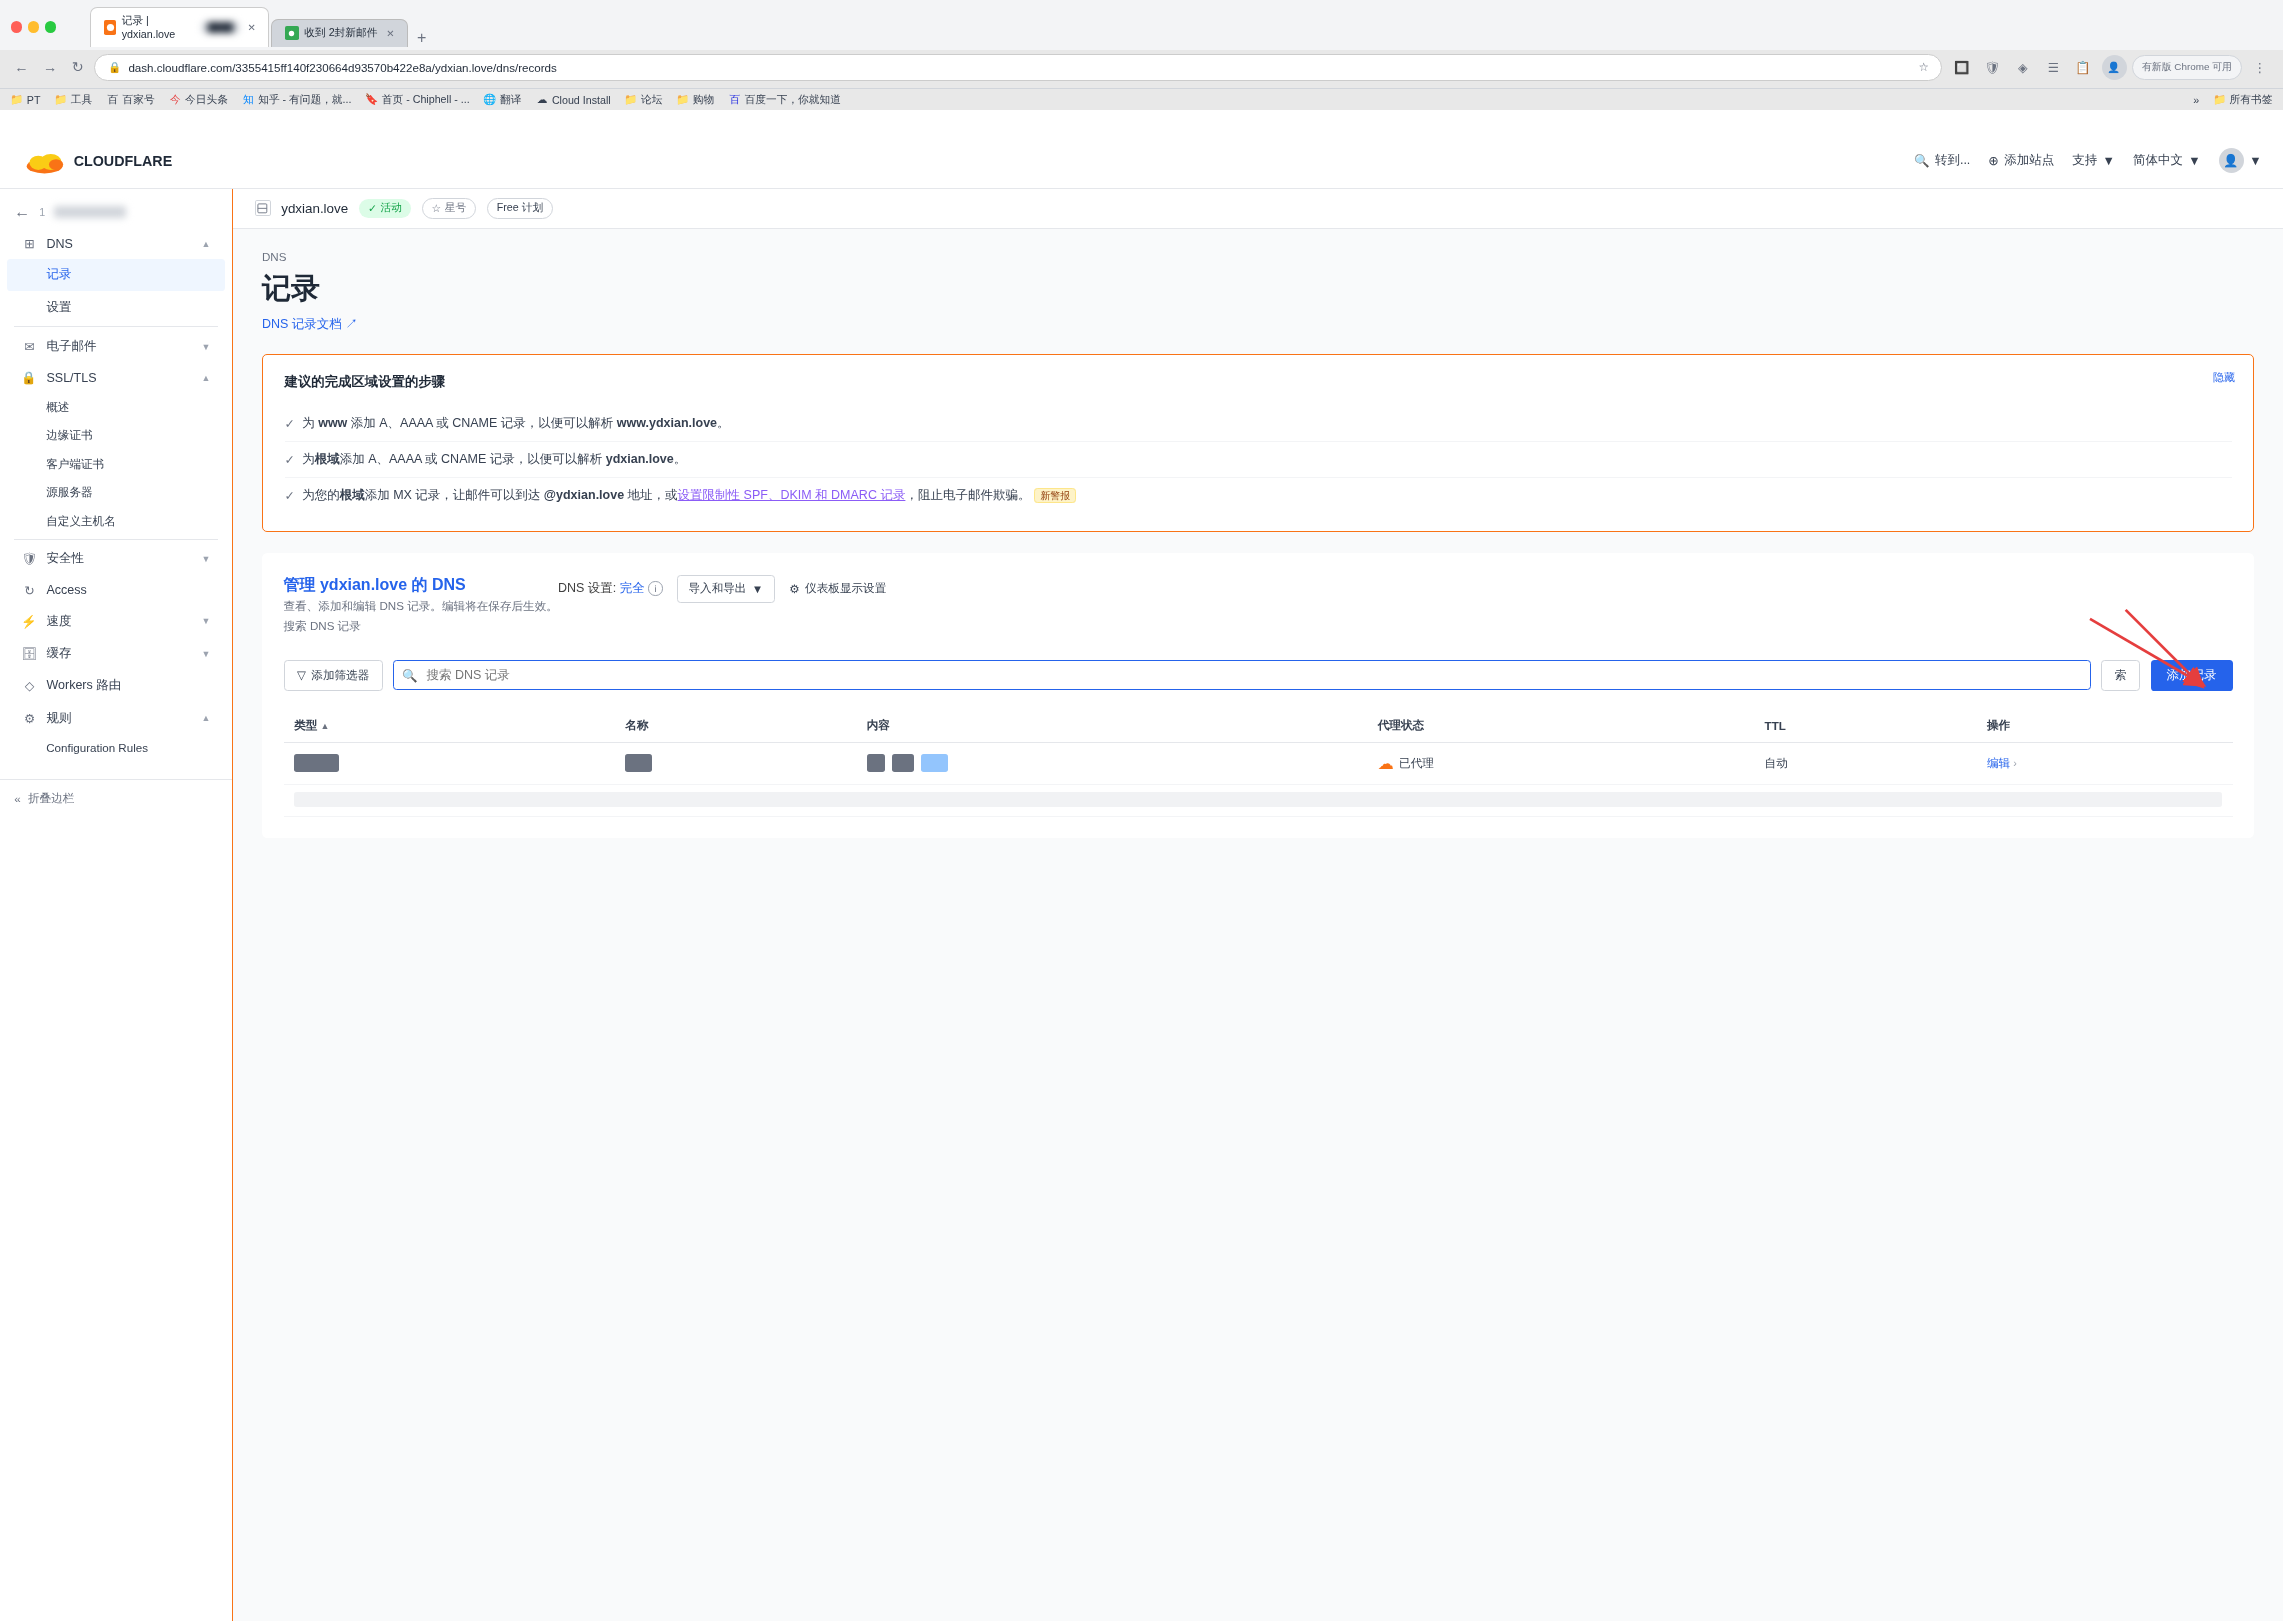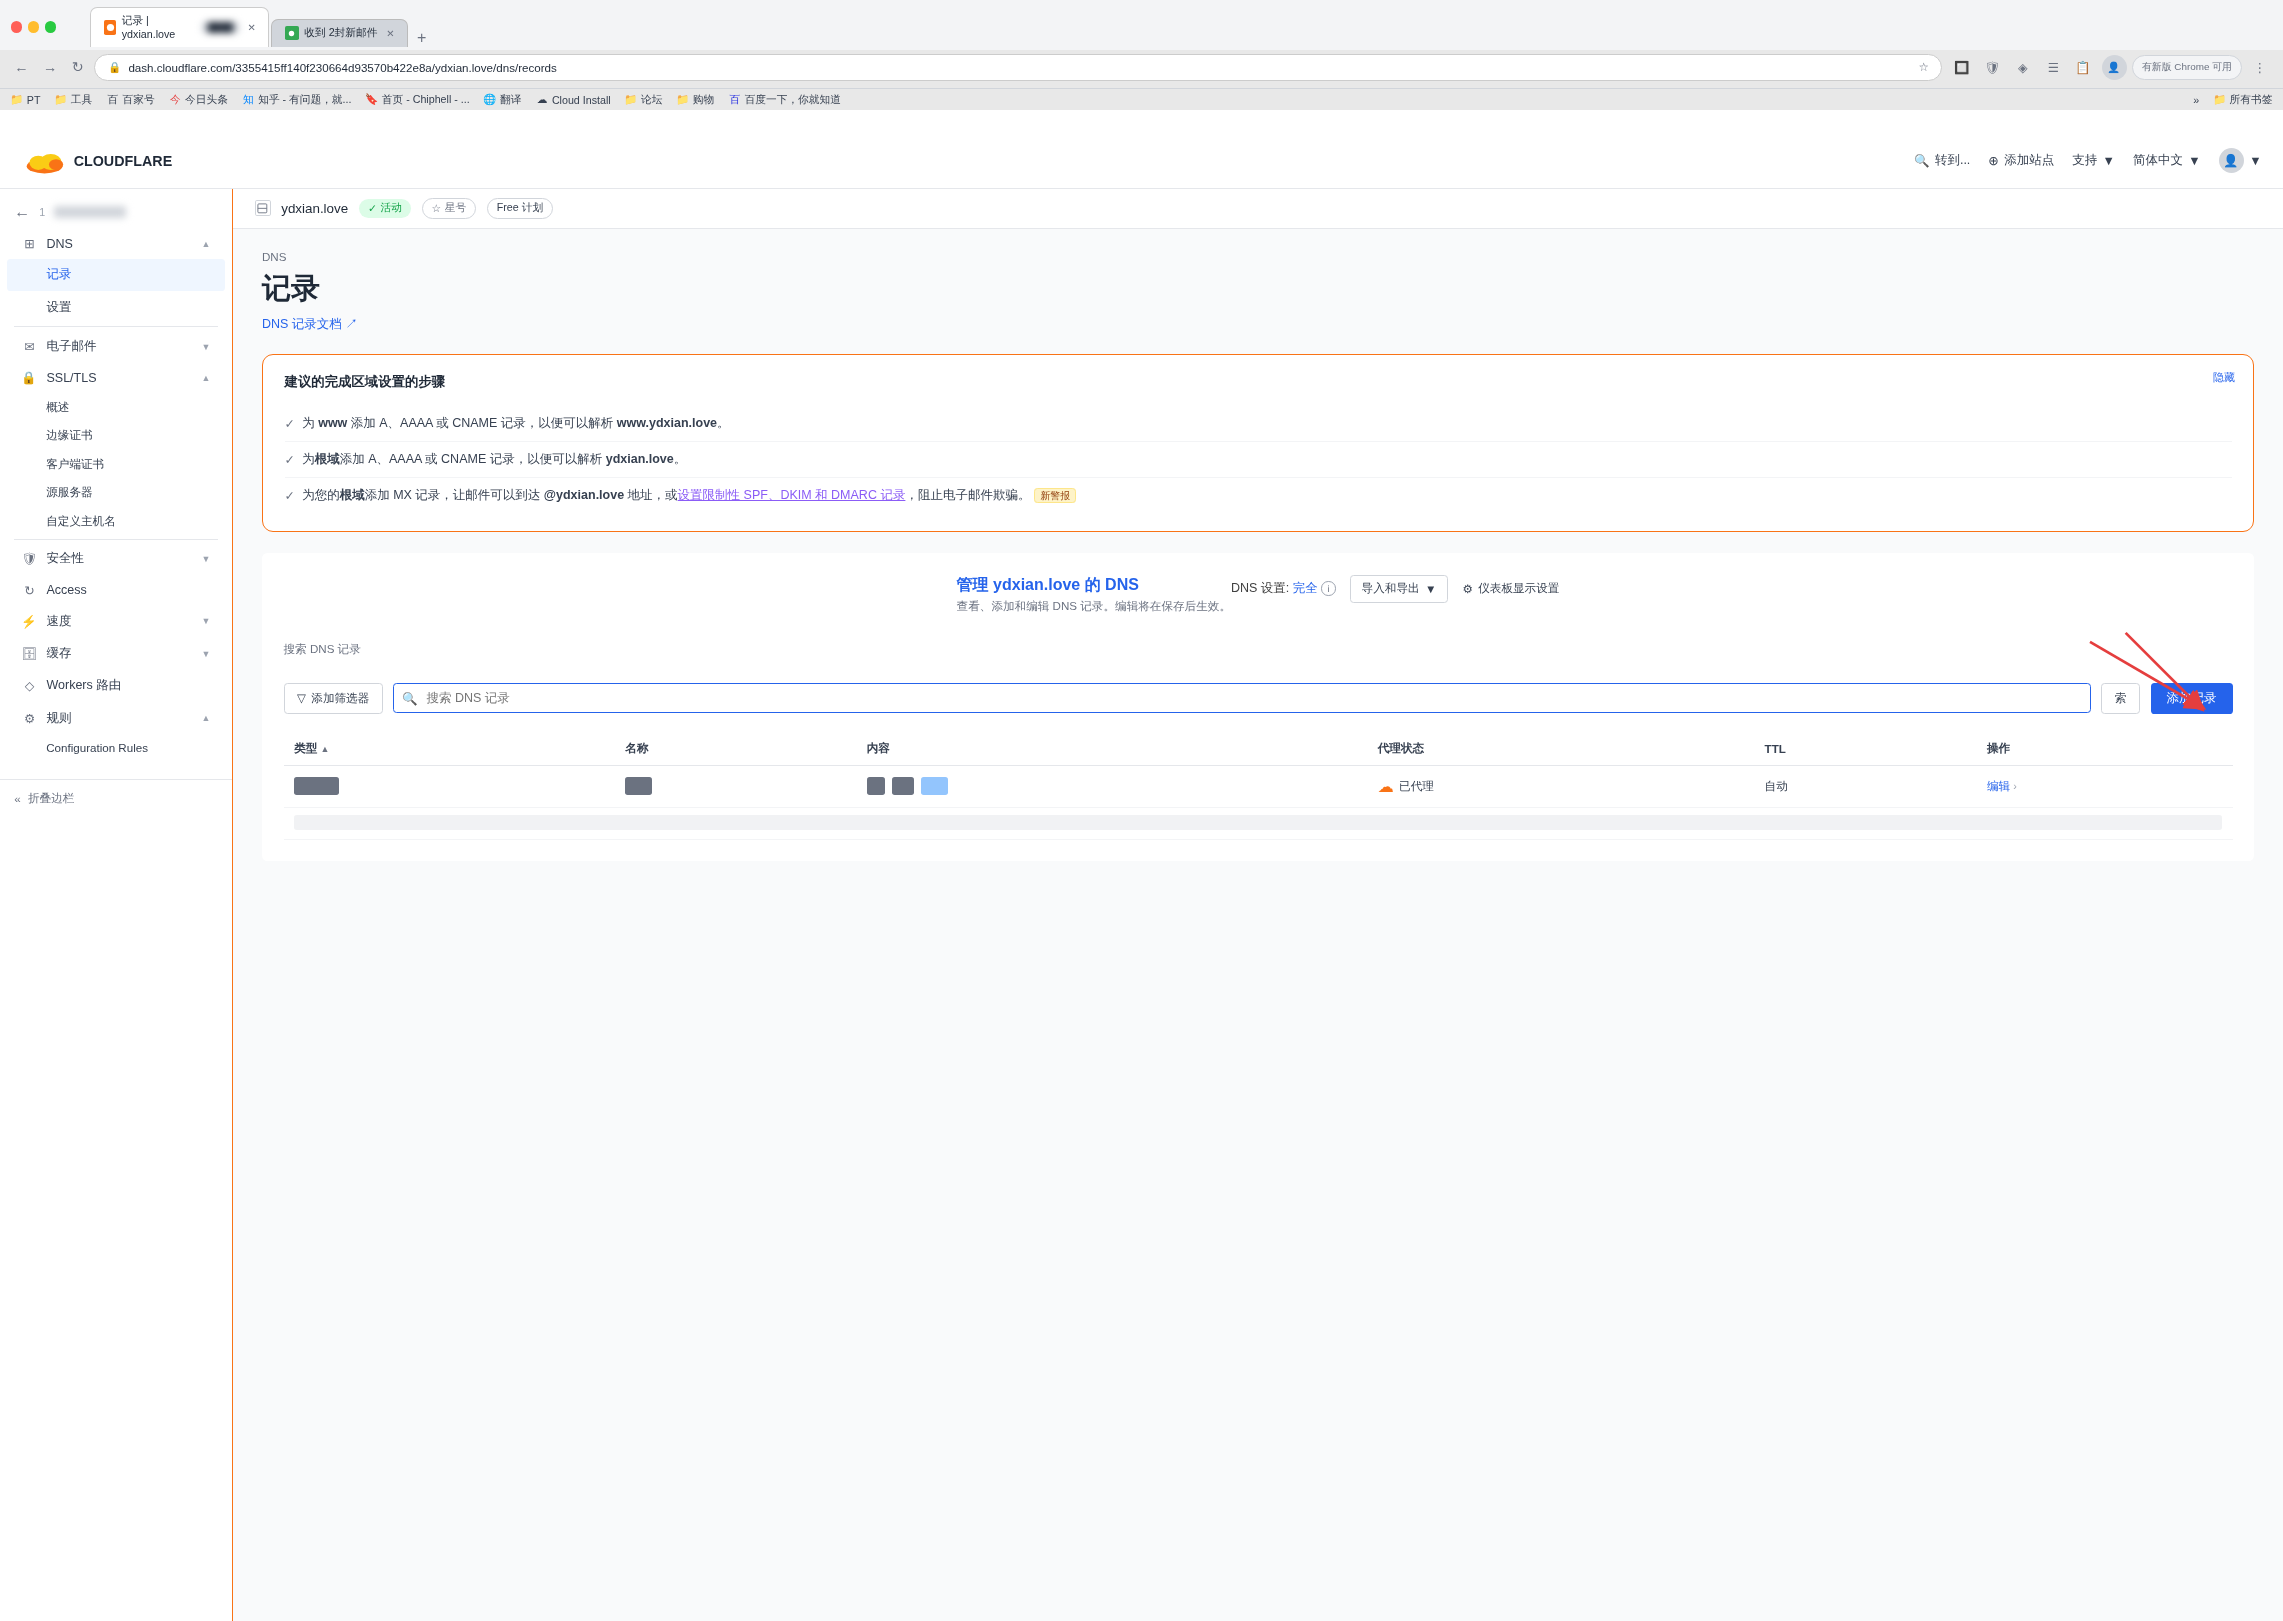--- a/index.html
+++ b/index.html
@@ -67,33 +67,33 @@
     .plan-badge { display: flex; align-items: center; gap: 3.6px; color: #374151; border: 0.9px solid #d1d5db; border-radius: 10.7px; padding: 2.7px 9px; font-size: 10.7px; }
 
     
     .main-content { flex: 1; overflow-y: auto; padding: 21.5px 29px; background: #f9fafb; }
     .page-section-label { font-size: 11.6px; color: #6b7280; margin-bottom: 5.4px; }
     .page-title { font-size: 29px; font-weight: 700; color: #1f2937; margin-bottom: 7.2px; }
     .page-desc { font-size: 12.5px; color: #374151; margin-bottom: 10.7px; }
     .page-link { color: #2563eb; font-size: 12.5px; text-decoration: none; display: inline-flex; align-items: center; gap: 3.6px; margin-bottom: 21.5px; }
 
     
-    .recommendation-box { border: 0.9px solid #f97316; border-radius: 11px; padding: 18px 21.5px; margin-bottom: 21.5px; background: white; position: relative; }
+    .recommendation-box { border: 0.9px solid #f97316; border-radius: 5px; padding: 18px 21.5px; margin-bottom: 21.5px; background: white; position: relative; }
     .recommendation-title { font-size: 13.4px; font-weight: 600; color: #1f2937; margin-bottom: 14.3px; }
     .hide-btn { position: absolute; top: 14.3px; right: 18px; color: #2563eb; font-size: 11px; cursor: pointer; background: none; border: none; padding-left: 44px; }
     .recommendation-item { display: flex; align-items: flex-start; gap: 7.2px; padding: 9px 0; font-size: 12.5px; color: #374151; border-bottom: 0.9px solid #f3f4f6; }
     .recommendation-item:last-child { border-bottom: none; }
     .check-icon { color: #6b7280; font-size: 12.5px; margin-top: 0.9px; }
     .rec-text strong { font-weight: 700; }
     .link-blue { color: #8b5cf6; cursor: pointer; }
     .new-alert-badge { background: #fef3c7; color: #92400e; border: 0.9px solid #fde68a; border-radius: 3.6px; padding: 0.9px 5.4px; font-size: 9.9px; margin-left: 3.6px; }
 
     
     .dns-manage-section { background: white; border-radius: 5.4px; padding: 21.5px; }
-    .dns-manage-header { display: flex; align-items: flex-start; justify-content: center; margin-bottom: 28px; }
+    .dns-manage-header { display: flex; align-items: flex-start; justify-content: flex-start; margin-bottom: 5px; }
     .dns-manage-title { font-size: 16px; font-weight: 600; color: #1f2937; margin-bottom: 3.6px; }
     .dns-manage-title span { color: #2563eb; }
     .dns-manage-desc { font-size: 11.6px; color: #6b7280; max-width: 358px; }
     .dns-settings-info { display: flex; align-items: center; gap: 14.3px; }
     .dns-setting-label { font-size: 12.5px; color: #404040; }
     .dns-setting-value { color: #2563eb; font-size: 12.5px; }
     .info-icon { display: inline-flex; align-items: center; justify-content: center; width: 14.3px; height: 14.3px; border: 0.9px solid #9ca3af; border-radius: 50%; font-size: 9px; color: #6b7280; cursor: pointer; }
     .import-export-btn { display: flex; align-items: center; gap: 5.4px; background: none; border: 0.9px solid #d1d5db; border-radius: 3.6px; padding: 5.4px 10.7px; font-size: 11.6px; cursor: pointer; color: #374151; }
     .dashboard-settings-btn { display: flex; align-items: center; gap: 5.4px; background: none; border: none; cursor: pointer; color: #374151; font-size: 11.6px; }
 

